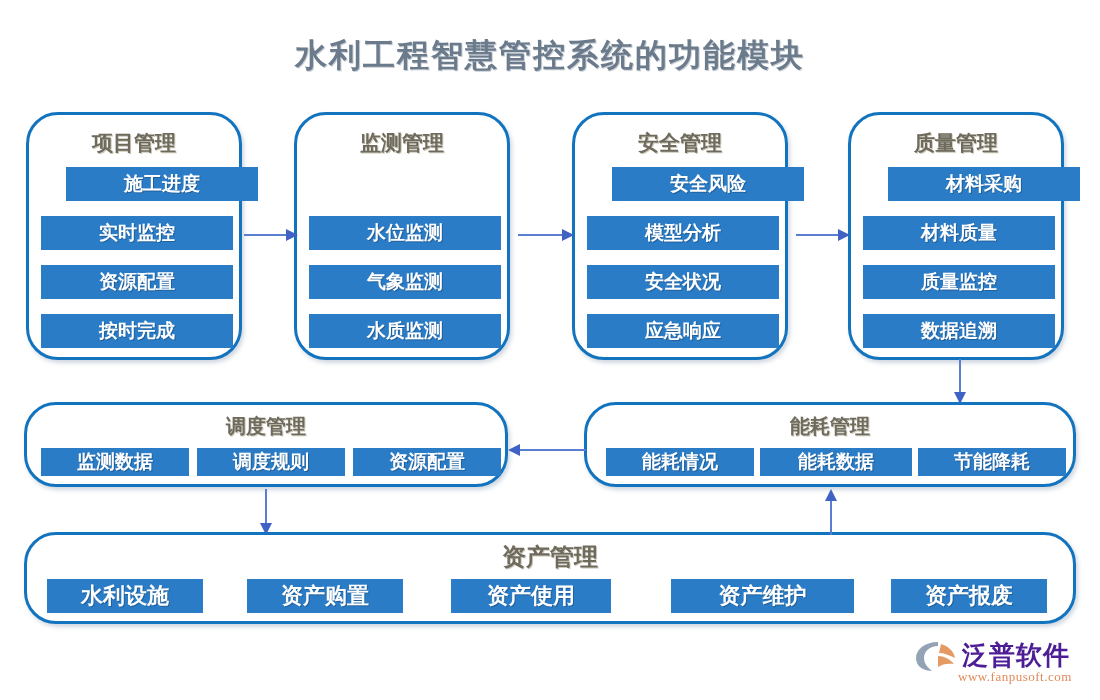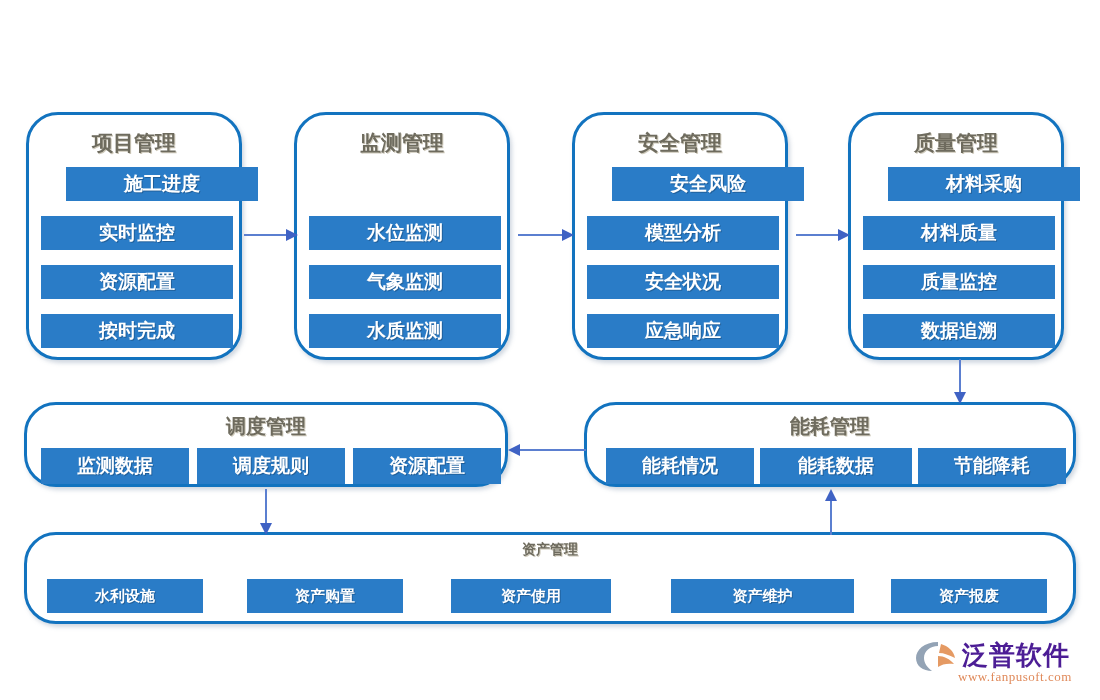--- a/index.html
+++ b/index.html
@@ -78,29 +78,29 @@
   .col-group .item.i3 { top: 199px; }
 
   #group-project   { left: 26px; }
   #group-monitor   { left: 294px; }
   #group-safety    { left: 572px; }
   #group-quality   { left: 848px; }
 
   
   .row-group { height: 85px; top: 402px; }
   .row-group .group-title { top: 8px; font-size: 20px; }
-  .row-group .item { height: 36px; top: 43px; font-size: 19px; }
+  .row-group .item { height: 28px; top: 43px; font-size: 19px; }
 
   #group-dispatch { left: 24px;  width: 484px; }
   #group-energy   { left: 584px; width: 492px; }
 
   
   #group-asset { left: 24px; width: 1052px; height: 92px; top: 532px; }
-  #group-asset .group-title { top: 6px; font-size: 14px; }
-  #group-asset .item { height: 34px; top: 44px; font-size: 15px; }
+  #group-asset .group-title { top: 6px; font-size: 24px; }
+  #group-asset .item { height: 34px; top: 44px; font-size: 22px; }
 
   
   .arrow { position: absolute; }
   .arrow svg { display: block; }
 
   
   #brand-logo {
     position: absolute;
     right: 18px;
     bottom: 12px;
@@ -132,20 +132,21 @@
     letter-spacing: 0.5px;
     color: #e08a5b;
     font-family: Liberation Serif, serif;
   }
 </style>
 </head>
 <body>
 
 <div id="canvas">
 
+  <div id="page-title">水利工程智慧管控系统的功能模块</div>
 
   <div class="group col-group" id="group-project">
     <div class="group-title">项目管理</div>
     <div class="item i0">施工进度</div>
     <div class="item i1">实时监控</div>
     <div class="item i2">资源配置</div>
     <div class="item i3">按时完成</div>
   </div>
 
   <div class="group col-group" id="group-monitor">

